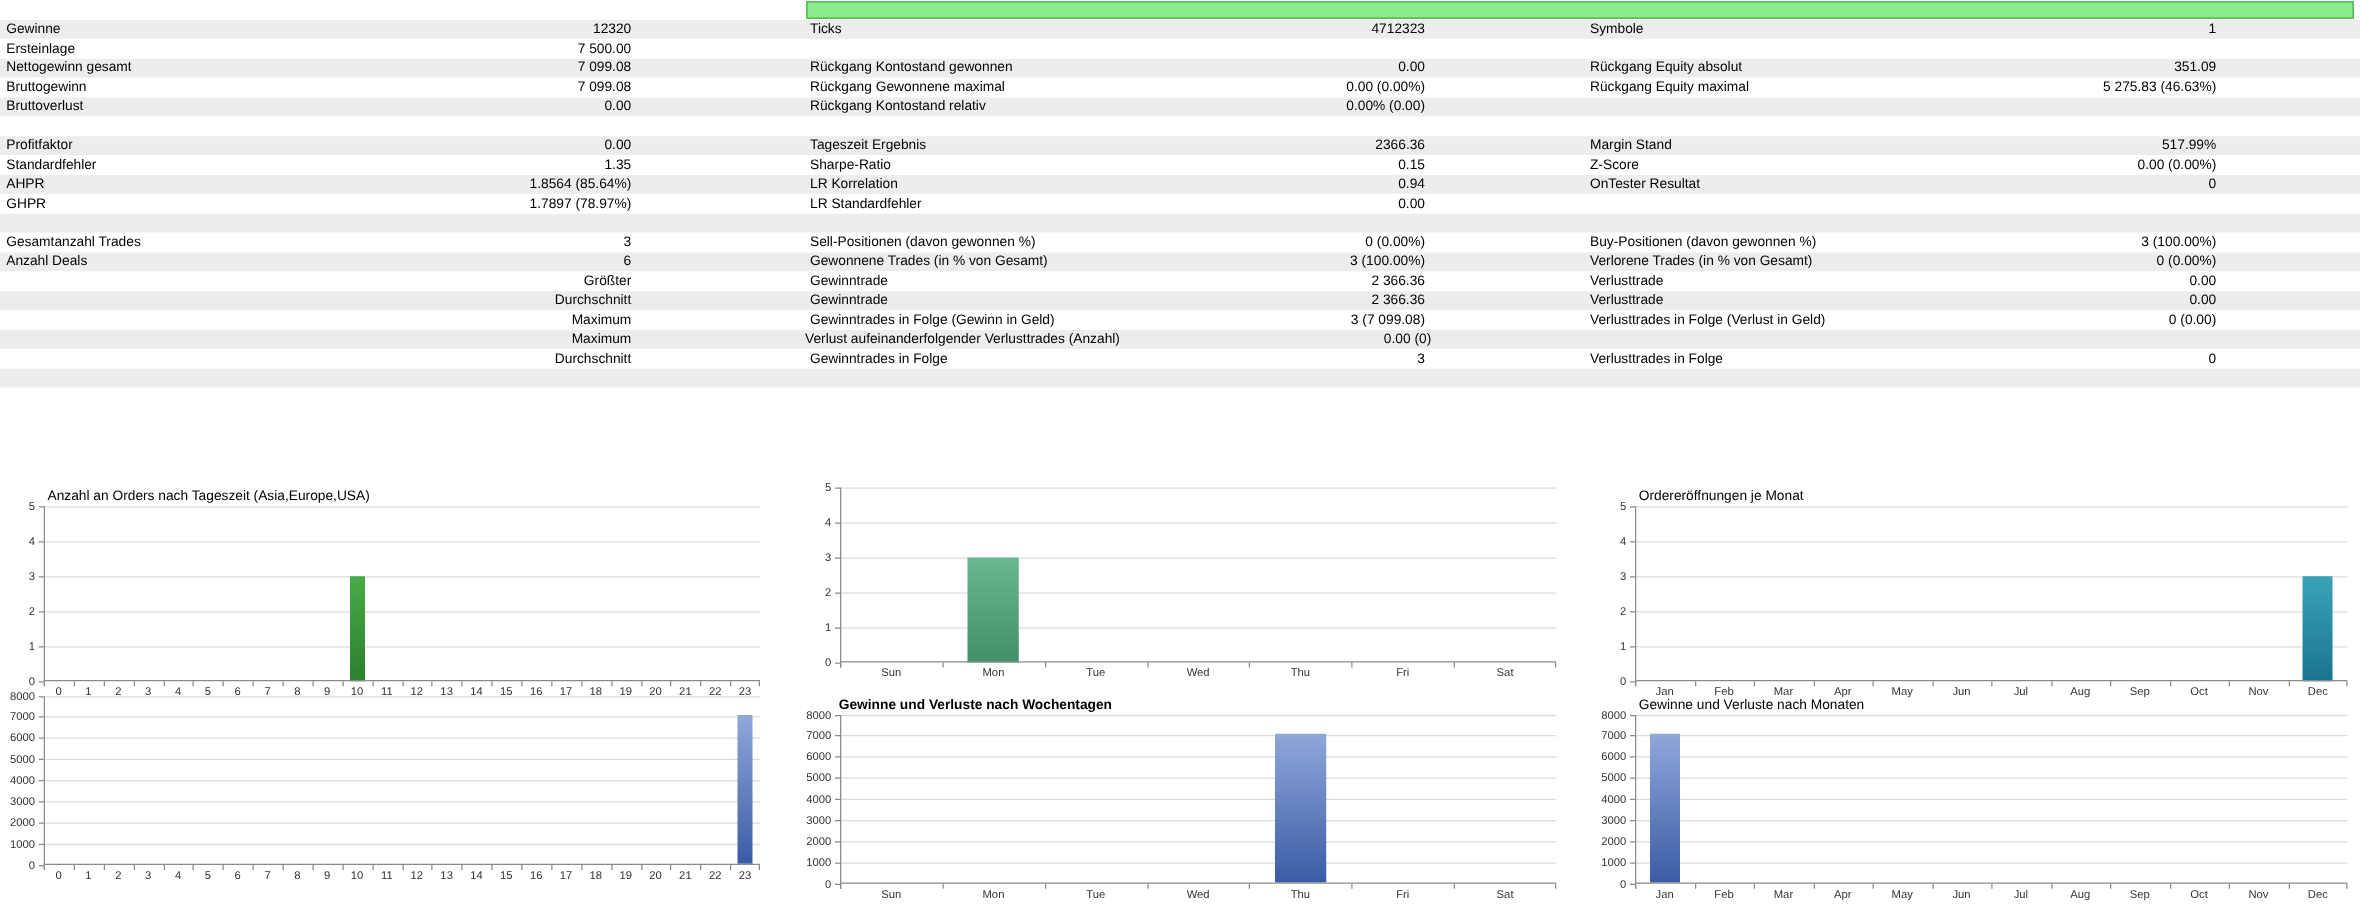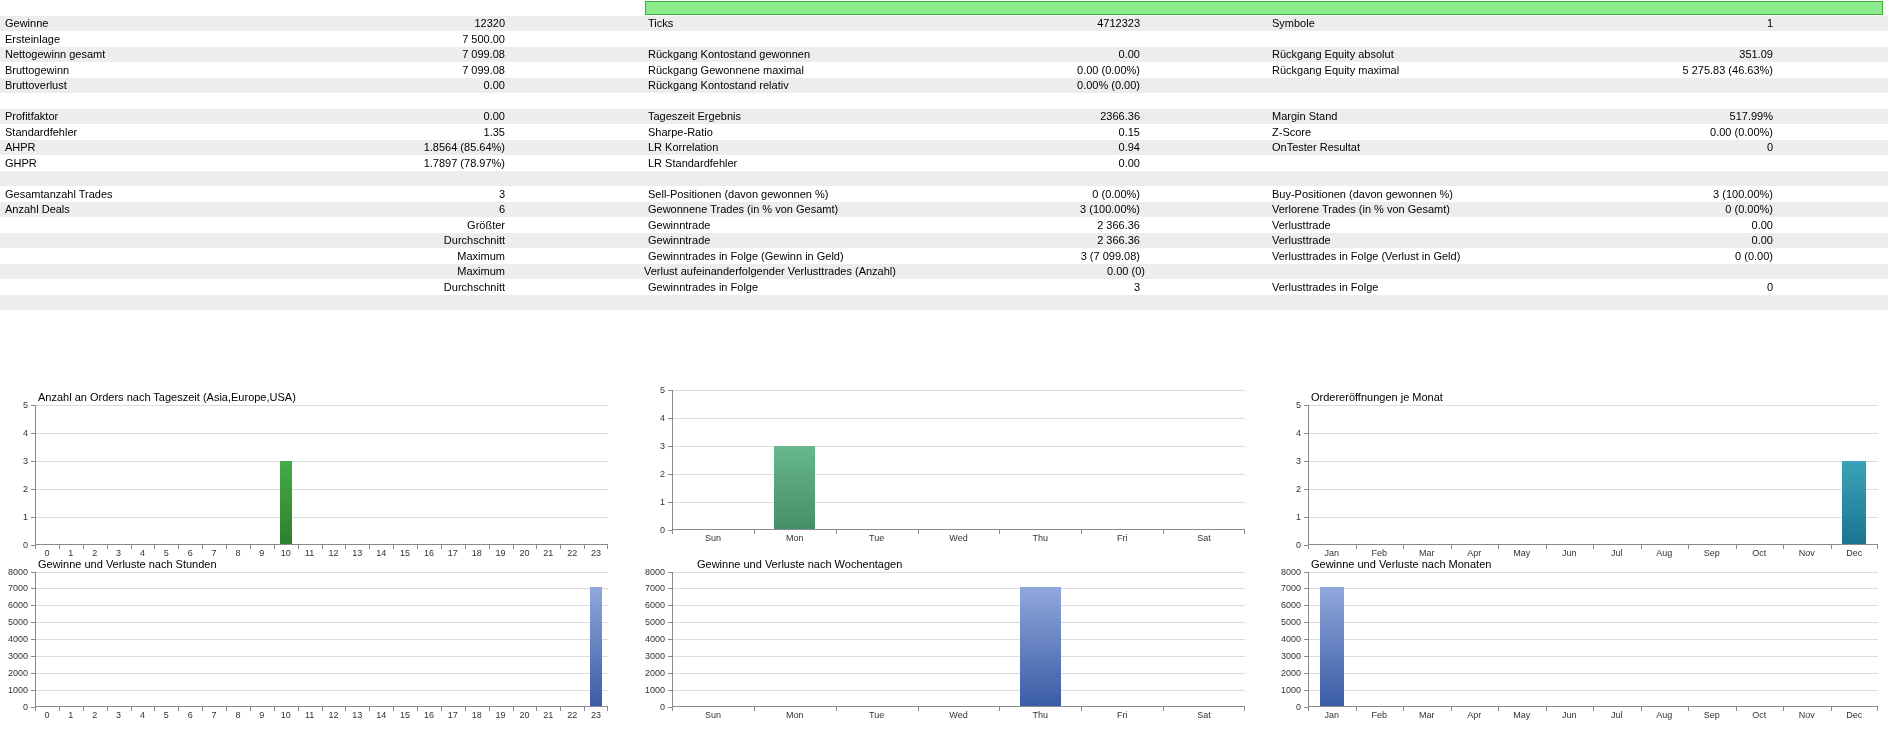--- a/index.html
+++ b/index.html
@@ -482,21 +482,20 @@
           <div class="xlab" style="left: 475px; width: 47.5px;">Nov</div>
           <div class="xtick" style="left: 522.5px;"></div>
           <div class="xlab" style="left: 522.5px; width: 47.5px;">Dec</div>
           <div class="bar" style="height: 84px; top: 56px; left: 534.375px; width: 23.75px; background: linear-gradient(rgb(58, 163, 184), rgb(26, 116, 144));"></div>
           <div class="xtick" style="left: 569px;"></div>
           <div class="yaxis"></div>
           <div class="xaxis"></div>
         </div>
       </div>
       <div class="chart" style="width: 629px;">
-        <div class="ctitle" style="margin-left: 38px;">Gewinne und Verluste nach Stunden</div>
         <div class="plot" style="margin-left: 35px; width: 573px; height: 135px;">
           <div class="ytick" style="top: 135px;"></div>
           <div class="ylab" style="top: 130px; left: -35px; width: 28px;">0</div>
           <div class="grid" style="top: 118.125px;"></div>
           <div class="ytick" style="top: 118.125px;"></div>
           <div class="ylab" style="top: 113.125px; left: -35px; width: 28px;">1000</div>
           <div class="grid" style="top: 101.25px;"></div>
           <div class="ytick" style="top: 101.25px;"></div>
           <div class="ylab" style="top: 96.25px; left: -35px; width: 28px;">2000</div>
           <div class="grid" style="top: 84.375px;"></div>
@@ -565,21 +564,21 @@
           <div class="xlab" style="left: 525.25px; width: 23.875px;">22</div>
           <div class="xtick" style="left: 549.125px;"></div>
           <div class="xlab" style="left: 549.125px; width: 23.875px;">23</div>
           <div class="bar" style="height: 119.797px; top: 15.203px; left: 555.094px; width: 11.9375px; background: linear-gradient(rgb(144, 167, 219), rgb(58, 92, 165));"></div>
           <div class="xtick" style="left: 572px;"></div>
           <div class="yaxis"></div>
           <div class="xaxis"></div>
         </div>
       </div>
       <div class="chart" style="width: 629px;">
-        <div class="ctitle" style="margin-left: 68px;">Gewinne und Verluste nach Wochentagen</div>
+        <div class="ctitle" style="margin-left: 42px; font-weight: bold;">Gewinne und Verluste nach Wochentagen</div>
         <div class="plot" style="margin-left: 43px; width: 573px; height: 135px;">
           <div class="ytick" style="top: 135px;"></div>
           <div class="ylab" style="top: 130px; left: -43px; width: 36px;">0</div>
           <div class="grid" style="top: 118.125px;"></div>
           <div class="ytick" style="top: 118.125px;"></div>
           <div class="ylab" style="top: 113.125px; left: -43px; width: 36px;">1000</div>
           <div class="grid" style="top: 101.25px;"></div>
           <div class="ytick" style="top: 101.25px;"></div>
           <div class="ylab" style="top: 96.25px; left: -43px; width: 36px;">2000</div>
           <div class="grid" style="top: 84.375px;"></div>

